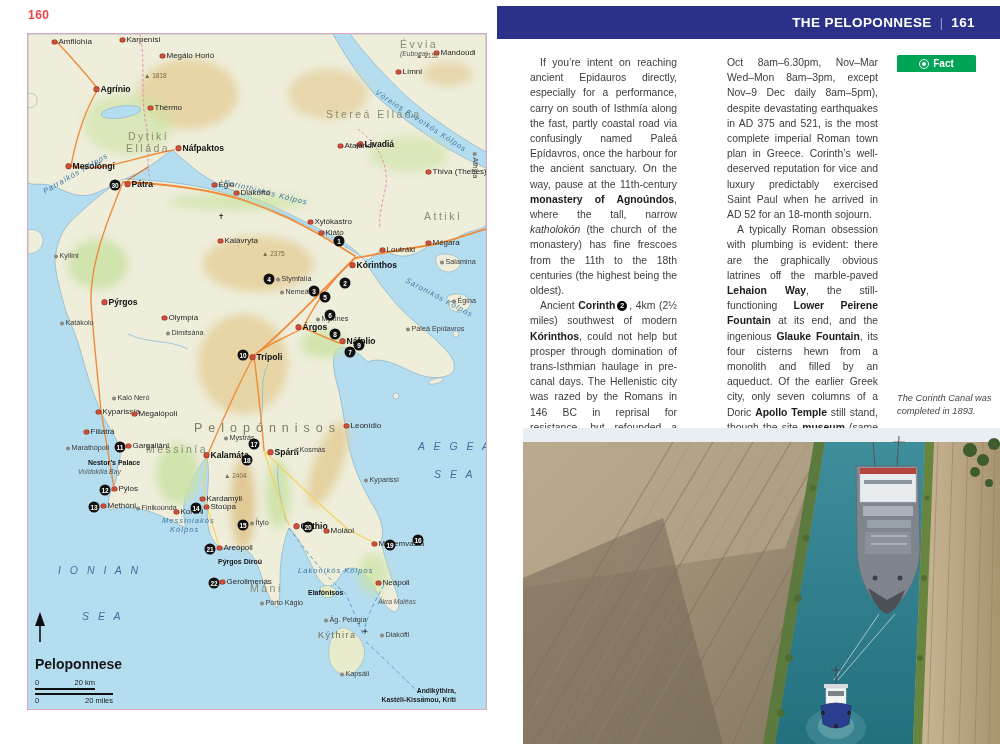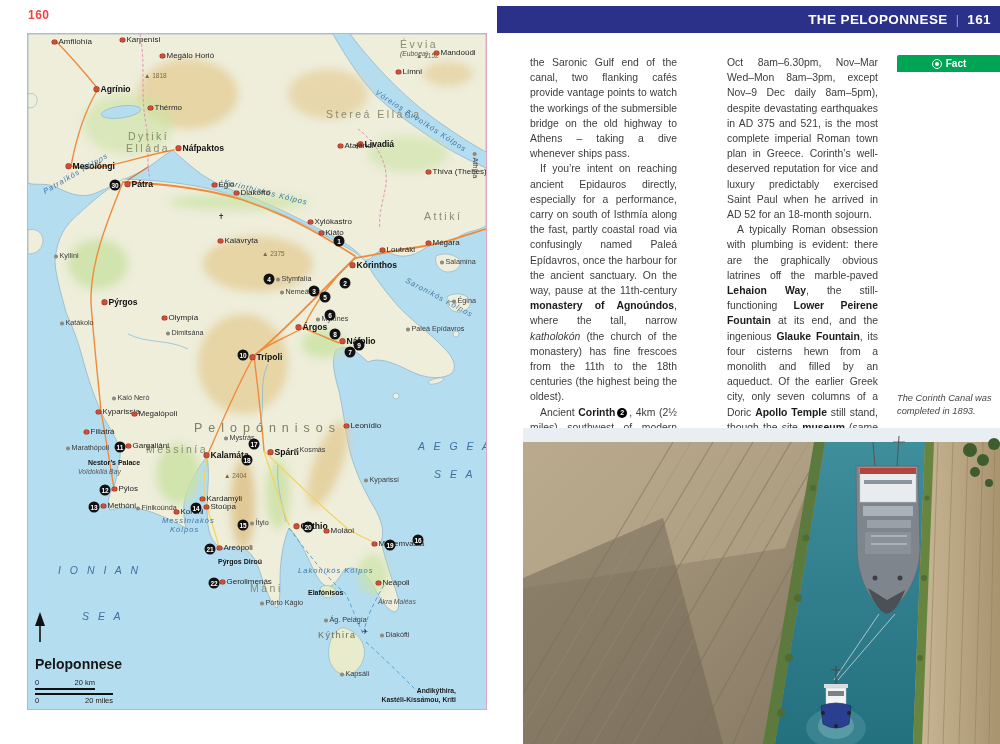--- a/index.html
+++ b/index.html
@@ -36,34 +36,34 @@
   .map-legend{position:absolute;left:7px;top:622px}
   .map-title{font-size:14px;font-weight:bold;color:#161616;margin-bottom:6px}
   .sb{font-size:7.5px;color:#222}
   .sb-top{display:flex;justify-content:space-between;width:60px}
   .sb-bar{height:2px;background:#111}
   .sb-bar.km{width:60px;margin:1px 0 0}
   .sb-bar.mi{width:78px;margin:3px 0 1px}
   .sb-bot{display:flex;justify-content:space-between;width:78px}
 
   
-  .header-bar{position:absolute;left:497px;right:0;top:6px;height:27px;background:#2b3189;color:#fff;
-      display:flex;align-items:center;justify-content:flex-end;padding-right:9px;
+  .header-bar{position:absolute;left:497px;right:0;top:6px;height:33px;background:#2b3189;color:#fff;
+      display:flex;align-items:center;justify-content:flex-end;padding-right:25px;
       font-weight:bold;font-size:13.5px;letter-spacing:.4px}
   .header-bar .sep{color:#9aa2d8;font-weight:normal;margin:0 8px;font-size:12px}
   .col{position:absolute;top:55px;font-size:10.4px;line-height:15.2px;color:#3c3c3c;text-align:justify}
   .col1{left:530px;width:147px}
   .col2{left:727px;width:151px}
   .col p{margin:0}
   .col p.ind{text-indent:10px}
   .s-b{font-weight:bold;color:#1b1b1b}
   .s-i{font-style:italic}
   .s-n{display:inline-block;width:10px;height:10px;background:#000;color:#fff;border-radius:50%;
       font-size:7px;font-weight:bold;line-height:10px;text-align:center;vertical-align:1px;margin:0 2px;text-indent:0}
-  .fact{position:absolute;left:897px;top:55px;width:104px}
+  .fact{position:absolute;left:897px;top:55px;width:79px}
   .fact-head{background:#00a455;color:#fff;height:17px;display:flex;align-items:center;justify-content:center;
       font-weight:bold;font-size:10px;border-radius:2px 2px 0 0;gap:4px}
   .fact-icon{width:8px;height:8px;border:1px solid #fff;border-radius:50%;position:relative;display:inline-block}
   .fact-icon::after{content:"";position:absolute;left:2px;top:2px;right:2px;bottom:2px;background:#fff;border-radius:50%}
   .fact-body{background:#e9f1ea;padding:6px 6px 8px;font-size:8.3px;line-height:11.8px;color:#333}
   .caption{position:absolute;left:897px;top:392px;width:97px;font-style:italic;font-size:9.3px;line-height:13px;color:#474747}
   .photo{position:absolute;left:523px;top:428px;width:477px;height:316px;overflow:hidden;background:#9b8d77}
 </style>
 </head>
 <body>
@@ -316,21 +316,20 @@
     </div>
   </div>
 
   <div class="header-bar">
     <span>THE PELOPONNESE</span>
     <span class="sep">|</span>
     <span>161</span>
   </div>
 
   <div class="col col1">
-      <p><span>the Saronic Gulf end of the canal, two flanking cafés provide vantage points to watch the workings of the submersible bridge on the old highway to Athens – taking a dive whenever ships pass.</span></p>
       <p class="ind"><span>If you’re intent on reaching ancient Epidauros directly, especially for a performance, carry on south of Isthmía along the fast, partly coastal road via confusingly named Paleá Epídavros, once the harbour for the ancient sanctuary. On the way, pause at the 11th-century </span><span class="s-b">monastery of Agnoúndos</span><span>, where the tall, narrow </span><span class="s-i">katholokón</span><span> (the church of the monastery) has fine frescoes from the 11th to the 18th centuries (the highest being the oldest).</span></p>
       <p class="ind"><span>Ancient </span><span class="s-b">Corinth</span><span class="s-n">2</span><span>, 4km (2½ miles) southwest of modern </span><span class="s-b">Kórinthos</span><span>, could not help but prosper through domination of trans-Isthmian haulage in pre-canal days. The Hellenistic city was razed by the Romans in 146 BC in reprisal for resistance, but refounded a century later as capital of Greece. What remains (Apr daily 8am–7pm, May–Aug 8am–8pm, 1–15 Sept daily 8am–7.30pm, 16–30 Sept 8am–7pm,</span></p>
     </div>
   <div class="col col2">
       <p><span>Oct 8am–6.30pm, Nov–Mar Wed–Mon 8am–3pm, except Nov–9 Dec daily 8am–5pm), despite devastating earthquakes in AD 375 and 521, is the most complete imperial Roman town plan in Greece. Corinth’s well-deserved reputation for vice and luxury predictably exercised Saint Paul when he arrived in AD 52 for an 18-month sojourn.</span></p>
       <p class="ind"><span>A typically Roman obsession with plumbing is evident: there are the graphically obvious latrines off the marble-paved </span><span class="s-b">Lehaion Way</span><span>, the still-functioning </span><span class="s-b">Lower Peirene Fountain</span><span> at its end, and the ingenious </span><span class="s-b">Glauke Fountain</span><span>, its four cisterns hewn from a monolith and filled by an aqueduct. Of the earlier Greek city, only seven columns of a Doric </span><span class="s-b">Apollo Temple</span><span> still stand, though the site </span><span class="s-b">museum</span><span> (same hours as site) retains a generous collection of late Archaic pottery and some intricate Roman-villa mosaics from Corinth’s glory years.</span></p>
       <p class="ind"><span>Rather more evocative, however, is the nearly impregnable hilltop fortress of </span><span class="s-b">Acrocorinth</span><span> (Akrokórinthos; daily 8.30am–3.30pm), long the military key</span></p>
     </div>
 
   <div class="fact">

